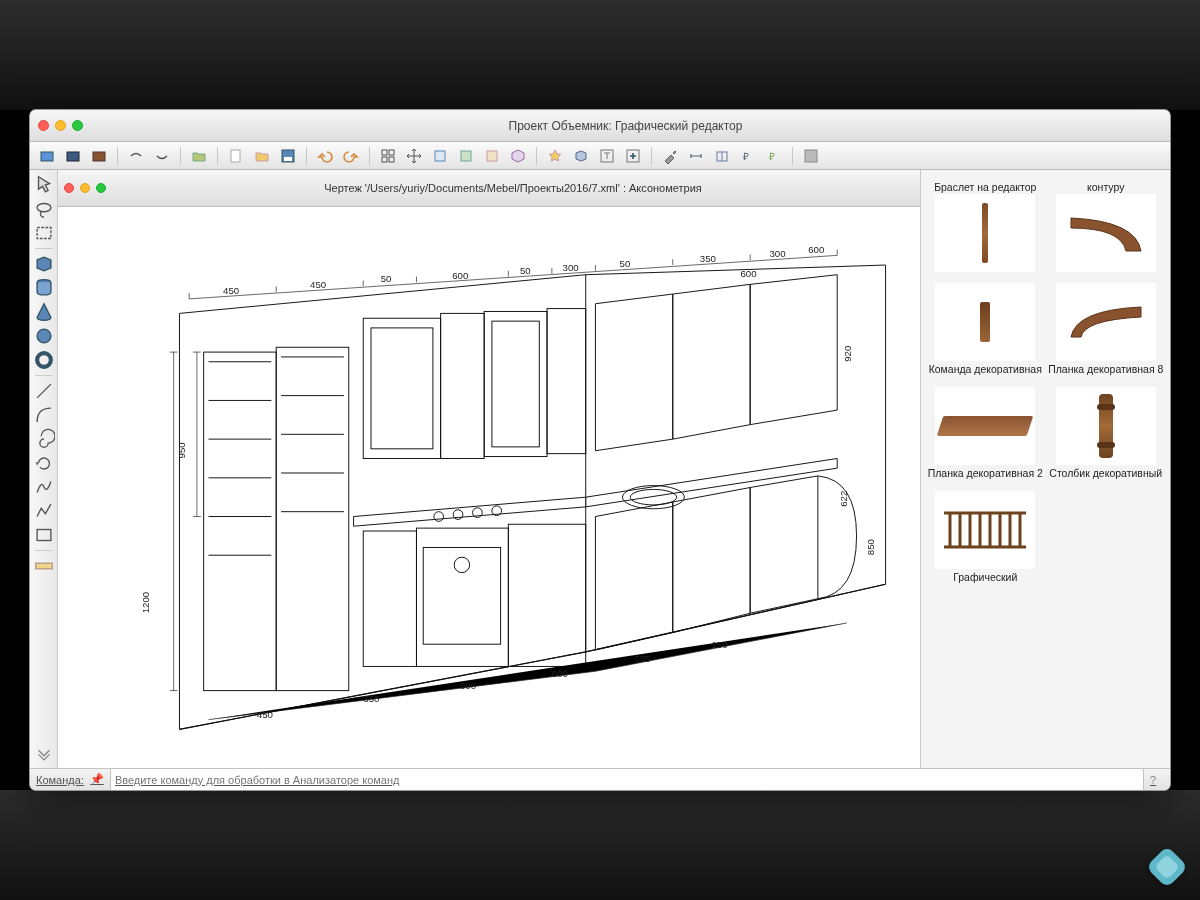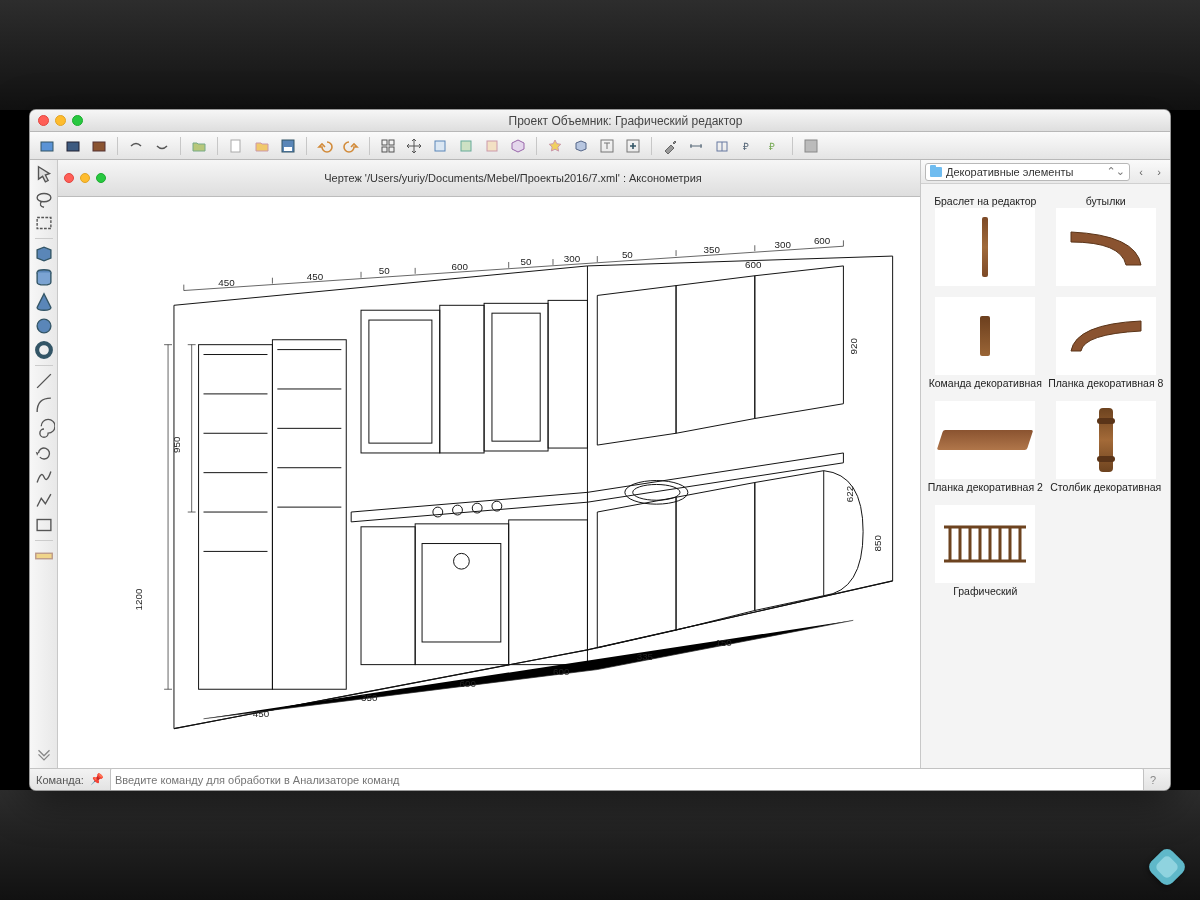--- a/index.html
+++ b/index.html
@@ -29,21 +29,21 @@
   overflow: hidden;
 }
 
 
 .bg-strip { position:absolute; left:0; right:0; height:48px; background:#1c1d1e; }
 .bg-strip.top { top:0; height:110px; background: linear-gradient(#2d2d2d,#111); }
 .bg-strip.bot { bottom:0; height:110px; background: linear-gradient(#2d2d2d,#111); }
 
 
 .titlebar {
-  height: 22px;
+  height: 32px;
   background: linear-gradient(#f6f6f6,#dedede);
   border-bottom: 1px solid #b8b8b8;
   display: flex;
   align-items: center;
   padding: 0 8px;
   gap: 6px;
   flex-shrink: 0;
 }
 .traffic { display:flex; gap:6px; }
 .traffic span { width:11px; height:11px; border-radius:50%; }
@@ -139,21 +139,21 @@
   position:relative;
 }
 .lib-label { text-align:center; color:#222; font-size:10.5px; line-height:1.25; margin-top:2px; }
 
 
 .cmd-bar {
   height:22px; flex-shrink:0;
   background: linear-gradient(#f3f3f3,#e3e3e3);
   border-top:1px solid #c4c4c4;
   display:flex; align-items:center; padding:0 6px; gap:6px;
-  font-size:11px; color:#555;
+  font-size:11px; color:#555;text-decoration:underline;
 }
 .cmd-bar input {
   flex:1; height:24px; border:1px solid #c2c2c2; border-radius:2px;
   background:#fff; font-size:11px; padding:0 4px; color:#777;
 }
 
 
 .chat-bubble {
   position:absolute; right:18px; bottom:18px;
   width:30px; height:30px;
@@ -547,41 +547,32 @@
           <text class="dim" x="495" y="486">600</text>
           <text class="dim" x="580" y="470">335</text>
           <text class="dim" x="660" y="456">150</text>
 
           <text class="dim" x="690" y="72">600</text>
         </svg>
       </div>
     </div>
 
     <div class="right-panel">
-      <div class="right-header">
-        <div class="folder-pop">
-          <span class="folder-icon"></span>
-          <span>Декоративные элементы</span>
-          <span style="margin-left:auto;color:#777">⌃⌄</span>
-        </div>
-        <span class="nav-btn">‹</span>
-        <span class="nav-btn">›</span>
-      </div>
 
       <div class="lib-body">
 
         <div class="lib-item">
           <div class="lib-label">Браслет на редактор</div>
           <div class="lib-thumb">
               <div class="sw-pillar"></div>
             </div>
         </div>
 
         <div class="lib-item">
-          <div class="lib-label">бутылки</div>
+          <div class="lib-label">контуру</div>
           <div class="lib-thumb">
             <div class="sw-brace"><svg viewBox="0 0 80 40">
                   <path d="M5 5 Q70 8 75 38 L60 38 Q55 15 5 15 Z" fill="#8a5330" stroke="#5a3418"></path>
                 </svg></div>
           </div>
         </div>
 
         <div class="lib-item">
           <div class="lib-thumb">
               <div class="sw-plug"></div>
@@ -602,21 +593,21 @@
           <div class="lib-thumb">
               <div class="sw-plank"></div>
             </div>
           <div class="lib-label">Планка декоративная 2</div>
         </div>
 
         <div class="lib-item">
           <div class="lib-thumb">
               <div class="sw-turned"></div>
             </div>
-          <div class="lib-label">Столбик декоративная</div>
+          <div class="lib-label">Столбик декоративный</div>
         </div>
 
         <div class="lib-item">
           <div class="lib-thumb">
             <svg class="sw-rail" viewBox="0 0 90 46">
               <g stroke="#6d431f" stroke-width="3" fill="none">
                 <path d="M4 6h82M4 40h82"></path>
                 <path d="M10 6v34M20 6v34M30 6v34M40 6v34M50 6v34M60 6v34M70 6v34M80 6v34"></path>
               </g>
             </svg>

